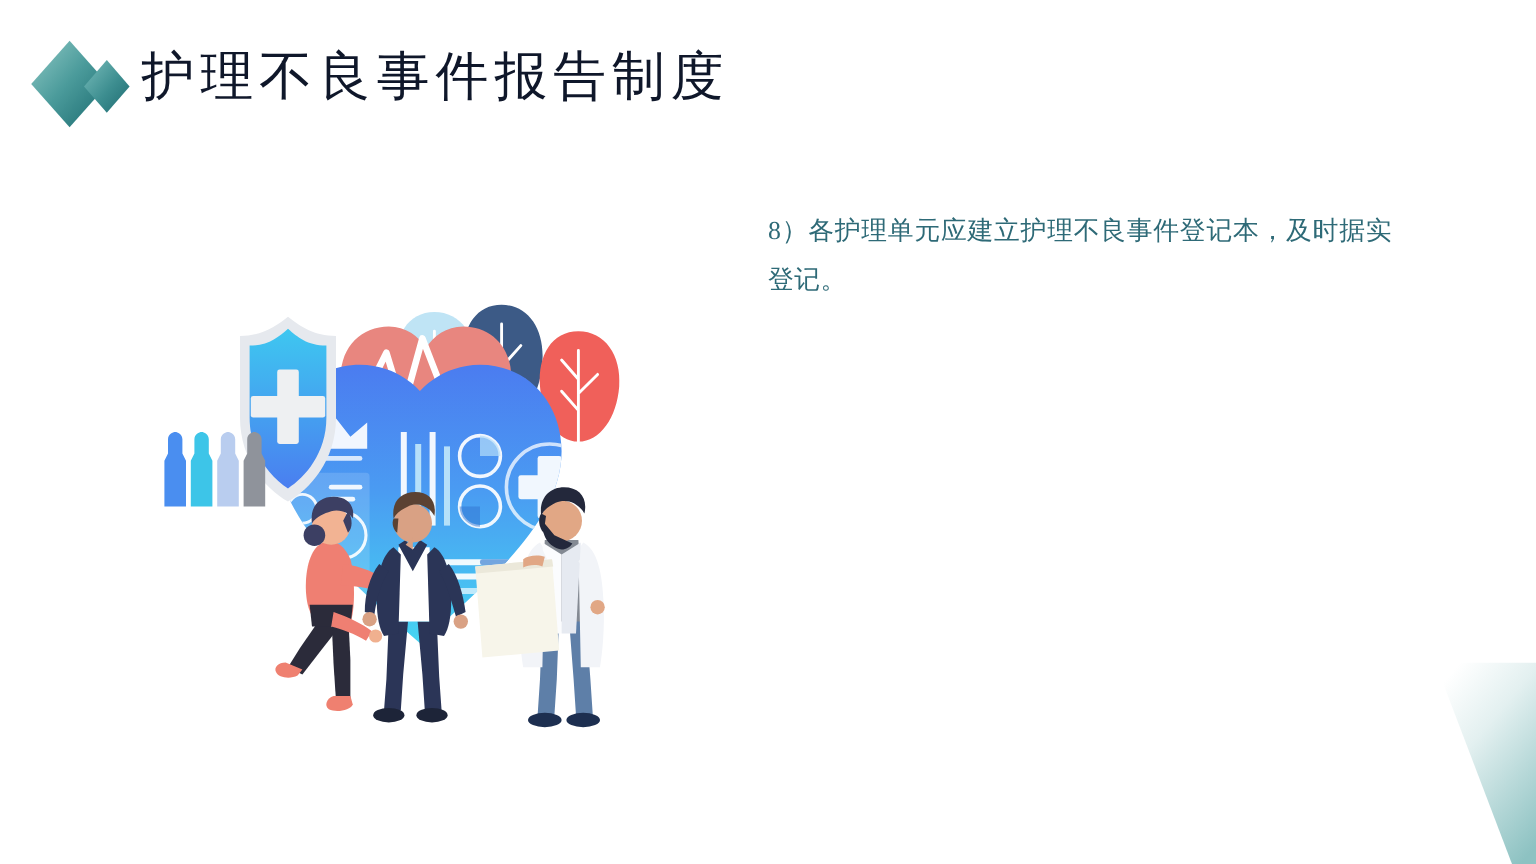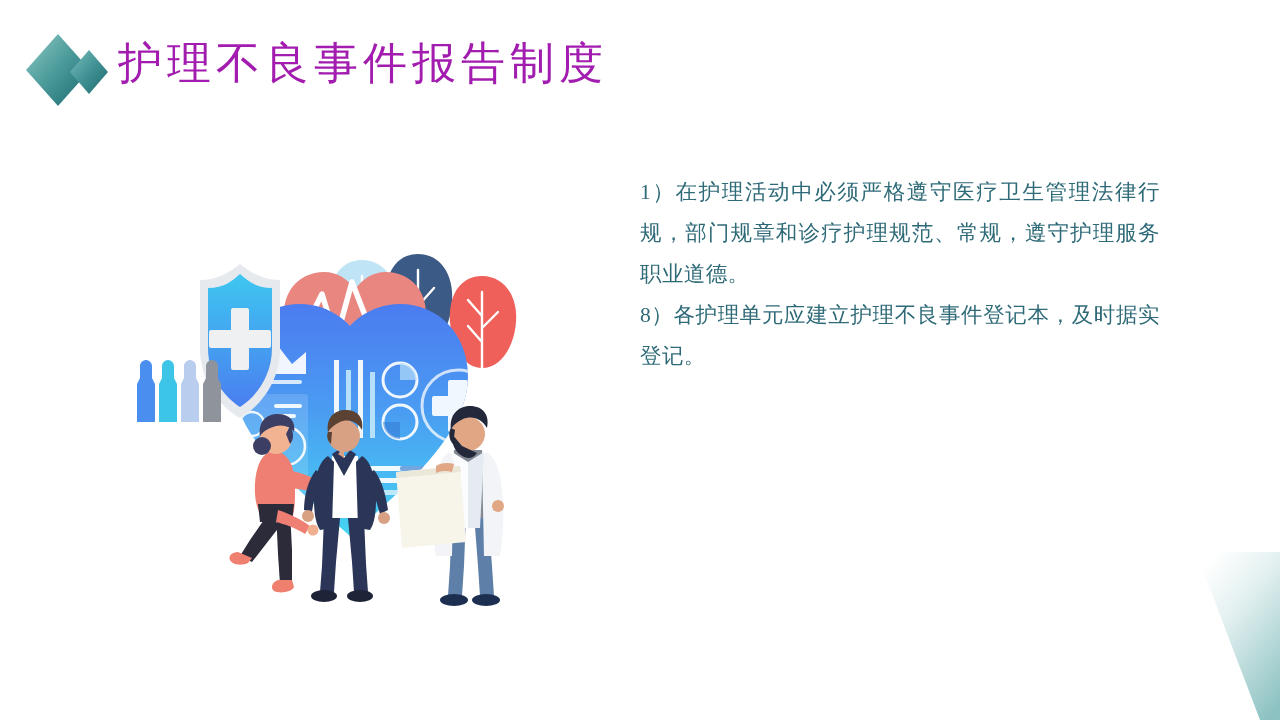--- a/index.html
+++ b/index.html
@@ -41,21 +41,21 @@
     left:22px; top:28px;
     width:88px; height:84px;
   }
 
   .slide-title {
     position:absolute;
     left:118px; top:38px;
     font-size:44px;
     line-height:52px;
     letter-spacing:5px;
-    color:#a21caf;
+    color:#0f172a;
     font-family:"Liberation Serif","DejaVu Serif",serif;
     white-space:nowrap;
   }
 
   
   .illustration {
     position:absolute;
     left:100px; top:218px;
     width:500px; height:400px;
   }
@@ -310,21 +310,20 @@
 
       <path d="M351,212 C349,197 358,188 370,188 C383,188 390,197 387,210
                C382,201 372,197 363,201 C357,204 353,207 351,212 Z" fill="#23283b"></path>
       <path d="M352,216 C351,228 357,238 368,240 C372,240 375,238 377,235
                L362,228 Z" fill="#23283b"></path>
       <path d="M351,210 C348,214 349,222 353,226 L355,212 Z" fill="#23283b"></path>
     </g>
   </svg>
 
   <div class="body-copy">
-    <p class="para">1）在护理活动中必须严格遵守医疗卫生管理法律行规，部门规章和诊疗护理规范、常规，遵守护理服务职业道德。</p>
     <p class="para">8）各护理单元应建立护理不良事件登记本，及时据实登记。</p>
   </div>
 
   <svg class="corner-wedge" viewBox="0 0 150 168">
     <defs>
       <linearGradient id="gWedge" x1="0.25" y1="0" x2="0.85" y2="1">
         <stop offset="0%" stop-color="#ffffff"></stop>
         <stop offset="35%" stop-color="#e3f0f0"></stop>
         <stop offset="100%" stop-color="#8dc2c2"></stop>
       </linearGradient>

